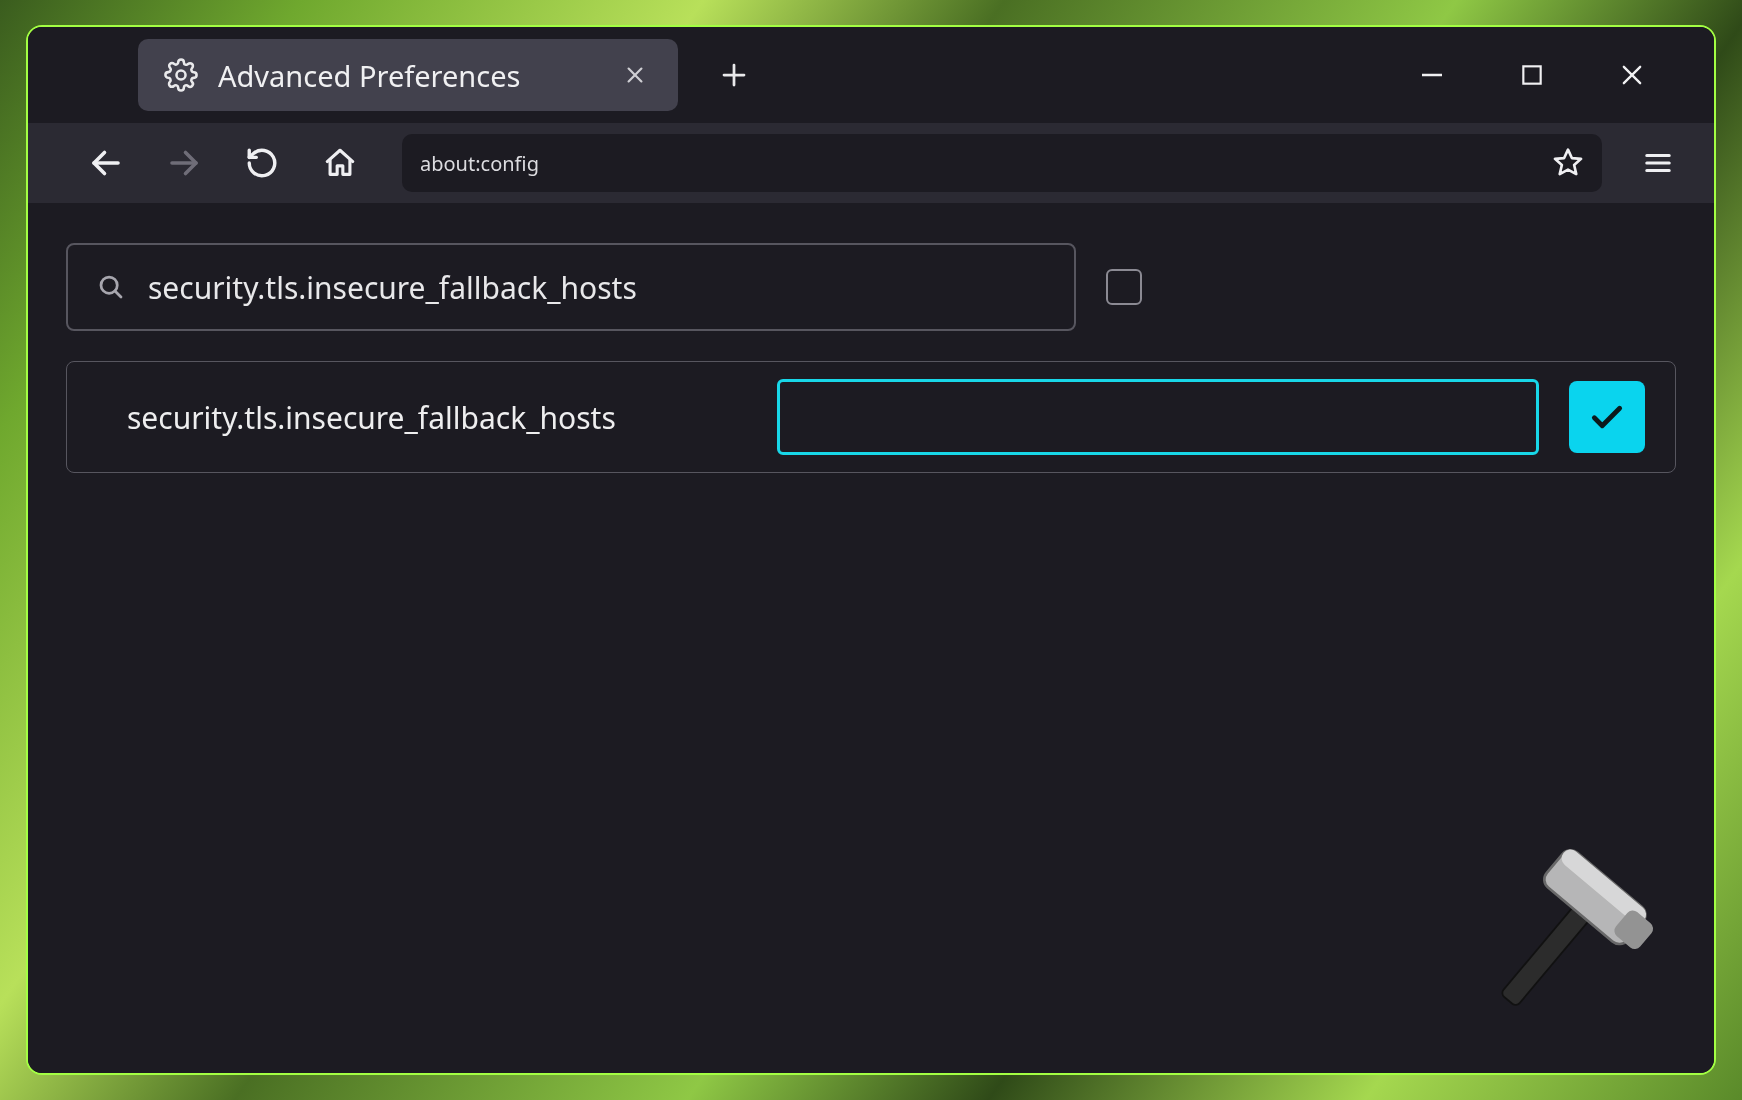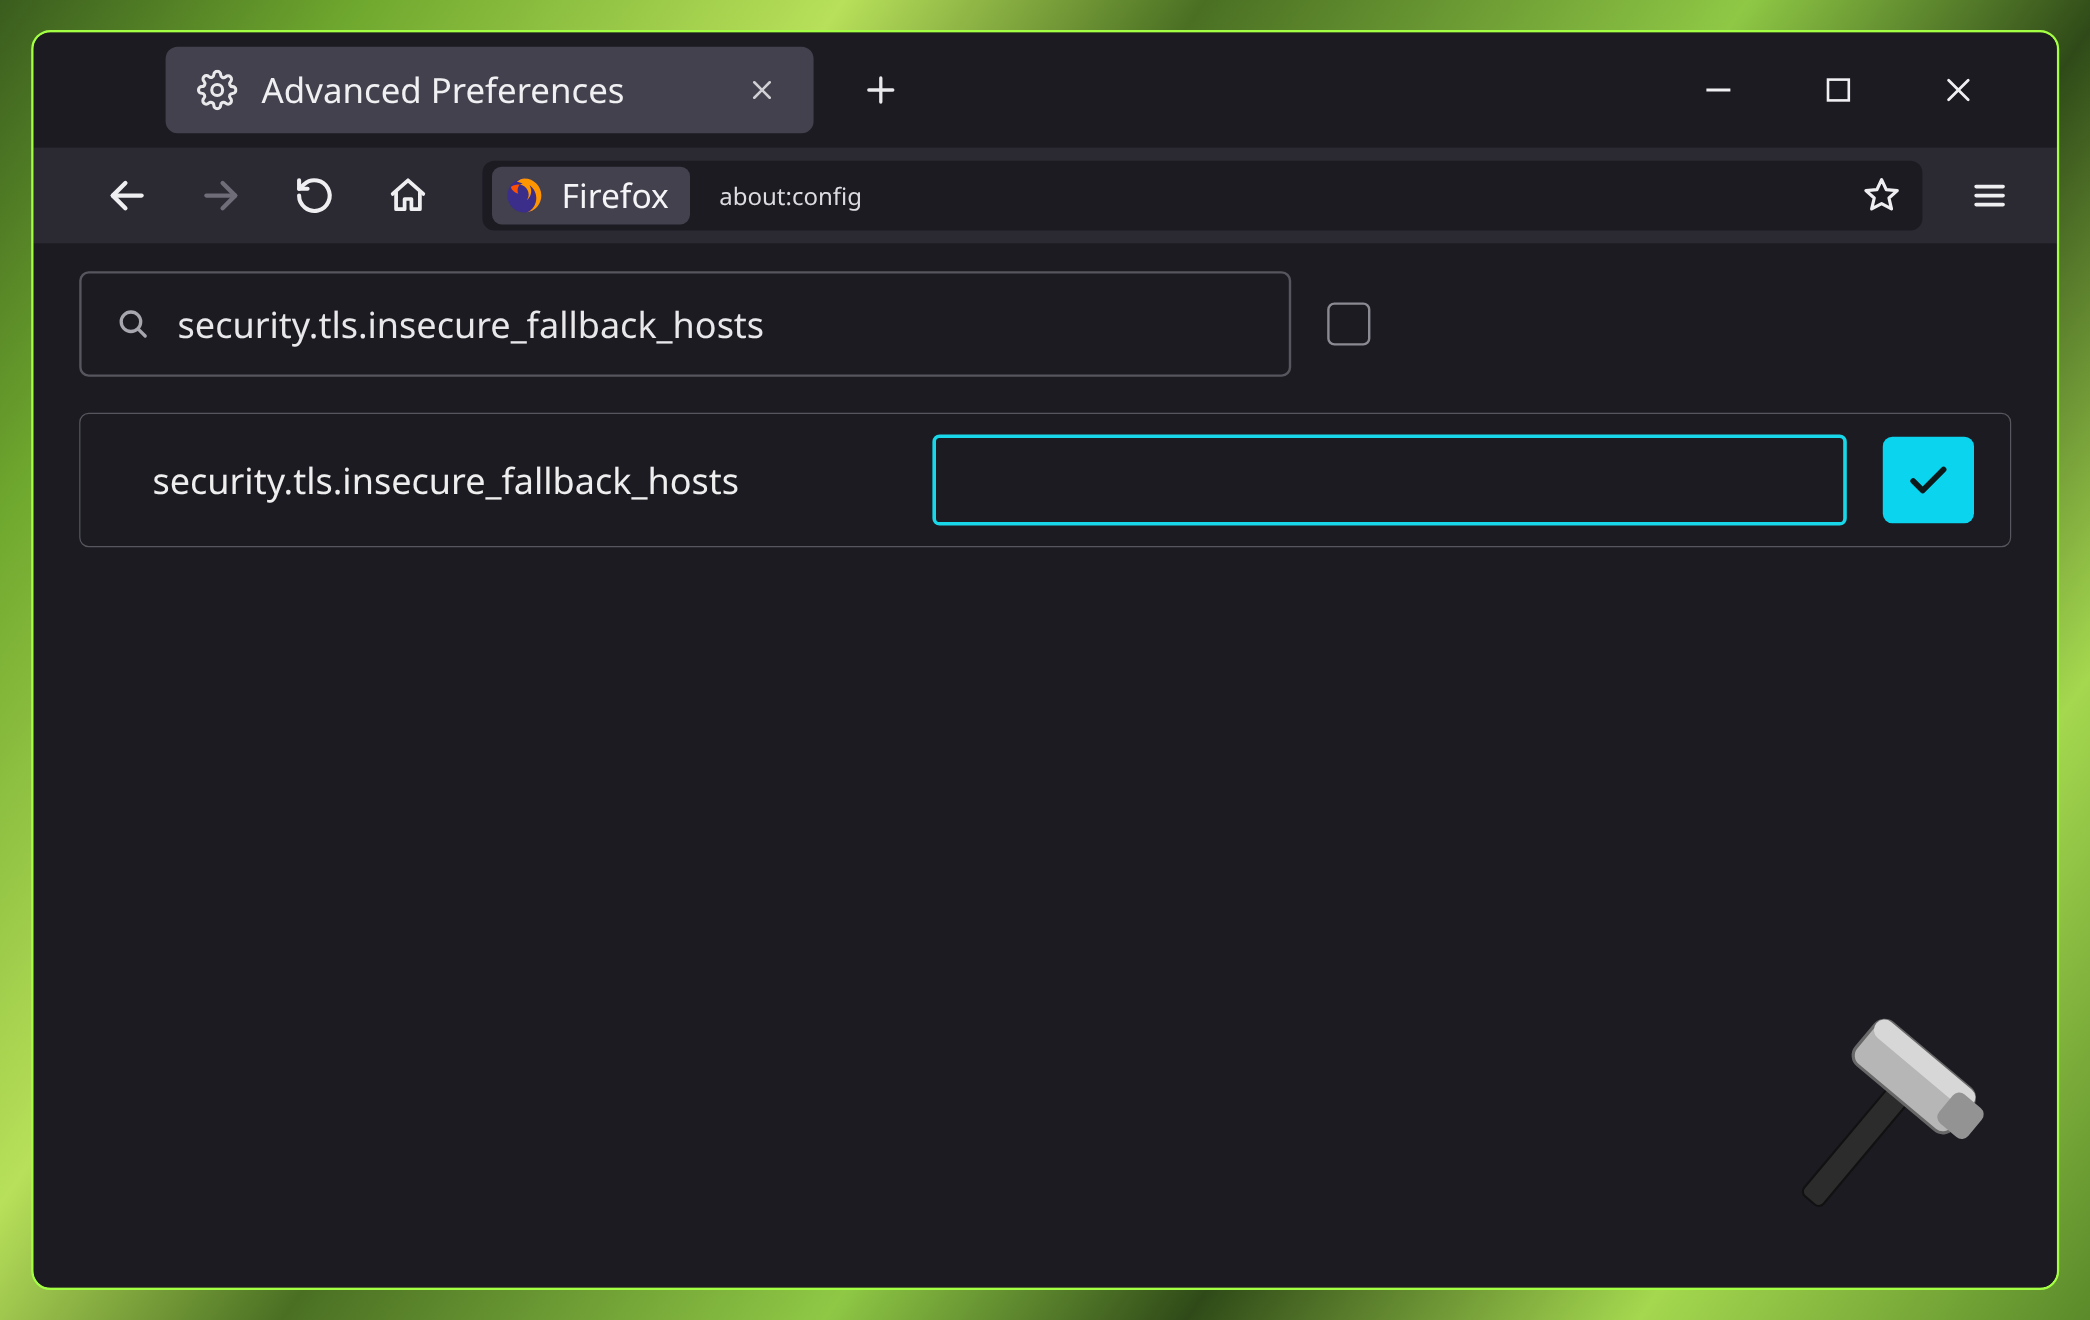--- a/index.html
+++ b/index.html
@@ -125,21 +125,21 @@
   .menu-btn {
     width: 56px; height: 56px;
     margin-left: 18px;
     display:flex;align-items:center;justify-content:center;
     color:#efeff2; cursor:pointer;
   }
   
   .content {
     flex: 1;
     background: #1c1b22;
-    padding: 23px 38px;
+    padding: 40px 38px;
     display: flex;
     flex-direction: column;
     gap: 30px;
     position:relative;
   }
   .search-row {
     display: flex;
     align-items: center;
     gap: 30px;
   }
@@ -283,30 +283,20 @@
           <path d="M3 3v5h5"></path>
         </svg>
     </div>
     <div class="nav-btn">
       <svg width="34" height="34" viewBox="0 0 24 24" fill="none" stroke="currentColor" stroke-width="2.2" stroke-linecap="round" stroke-linejoin="round">
           <path d="M3 11l9-8 9 8"></path>
           <path d="M5 10v10h5v-6h4v6h5V10"></path>
         </svg>
     </div>
     <div class="urlbar">
-      <div class="identity">
-        <span>
-          <svg width="34" height="34" viewBox="0 0 24 24">
-            <circle cx="12" cy="12" r="10" fill="#3b2e8a"></circle>
-            <path d="M12 2c5.5 0 10 4.5 10 10 0 5-3.7 9.2-8.5 9.9 3.2-1.4 5.5-4.6 5.5-8.4 0-3.2-1.6-6-4-7.6.7 1.1 1 2.3 1 3.6 0 2.1-1 4-2.5 5.2.6-1 1-2.1 1-3.3 0-3-2.2-5.5-5.1-6 .5-.2 1-.3 1.6-.3-1-.7-2.2-1.1-3.5-1.1C9.1 2.7 10.5 2 12 2z" fill="#ff9500"></path>
-            <path d="M4 7c.6 2 2.3 3.5 4.4 3.9-.3-.6-.4-1.3-.4-2 0-1.3.5-2.5 1.3-3.4C6.8 5.4 5 6 4 7z" fill="#ff4f00"></path>
-          </svg>
-        </span>
-        <span class="identity-label">Firefox</span>
-      </div>
       <span class="url-text">about:config</span>
       <div class="star-btn">
         <svg width="32" height="32" viewBox="0 0 24 24" fill="none" stroke="currentColor" stroke-width="2" stroke-linejoin="round">
             <path d="M12 2l2.9 6.3 6.9.6-5.2 4.6 1.6 6.8L12 17l-6.2 3.3 1.6-6.8L2.2 8.9l6.9-.6z"></path>
           </svg>
       </div>
     </div>
     <div class="menu-btn">
       <svg width="30" height="30" viewBox="0 0 24 24" stroke="currentColor" stroke-width="2.4" stroke-linecap="round">
           <path d="M3 6h18M3 12h18M3 18h18"></path>

